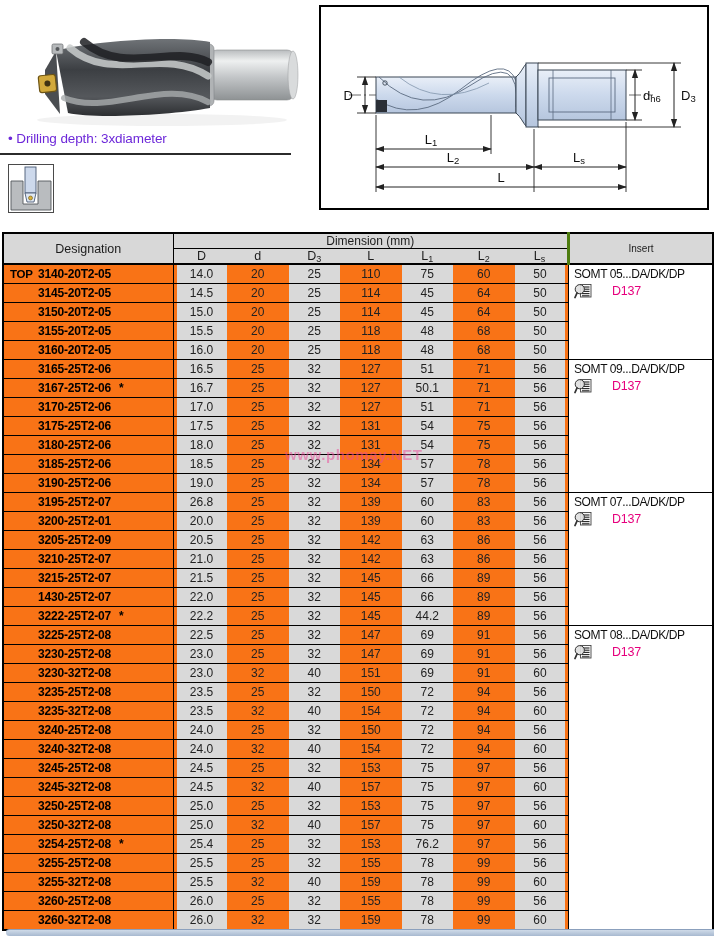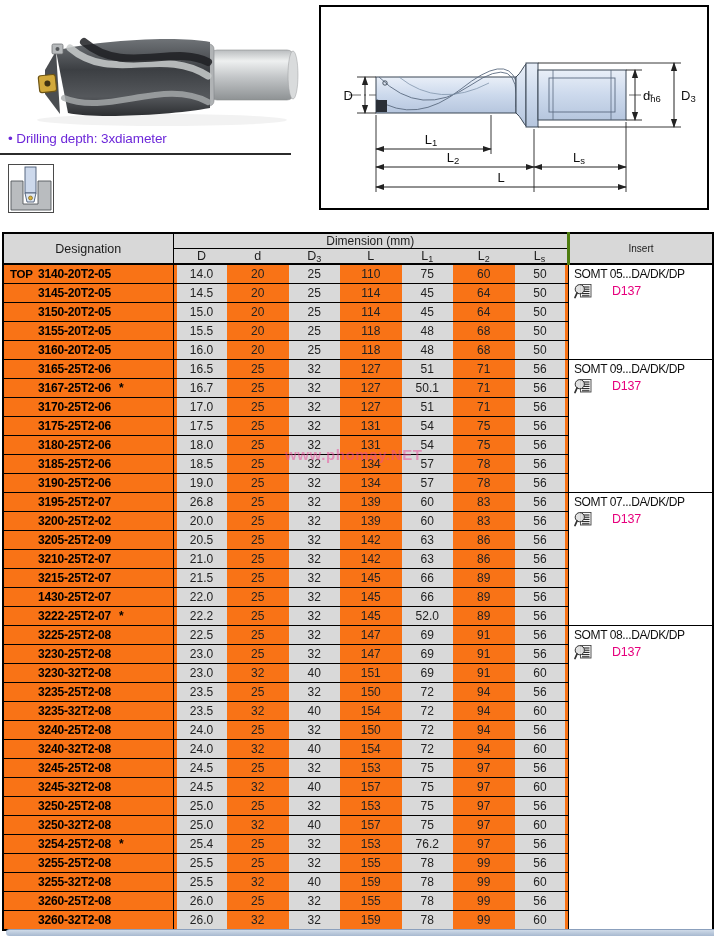--- a/index.html
+++ b/index.html
@@ -551,21 +551,21 @@
                   <line x1="8" y1="12.8" x2="15.5" y2="12.8"></line>
                 </g>
                 <circle cx="5.8" cy="6.2" r="4.6" fill="#e0e0e0" fill-opacity="0.92" stroke="#333" stroke-width="1"></circle>
                 <line x1="3" y1="10" x2="1" y2="14.5" stroke="#333" stroke-width="1.8" stroke-linecap="round"></line>
               </svg>
               <span class="insert-ref">D137</span>
             </div>
           </td>
         </tr>
         <tr>
-          <td class="des"><span class="top-prefix"></span><span class="des-text">3200-25T2-02</span></td>
+          <td class="des"><span class="top-prefix"></span><span class="des-text">3200-25T2-01</span></td>
           <td class="val shade">
             <div class="cellpad">20.0</div>
           </td>
           <td class="val">
             <div class="cellpad">25</div>
           </td>
           <td class="val shade">
             <div class="cellpad">32</div>
           </td>
           <td class="val">
@@ -685,21 +685,21 @@
           <td class="val">
             <div class="cellpad">25</div>
           </td>
           <td class="val shade">
             <div class="cellpad">32</div>
           </td>
           <td class="val">
             <div class="cellpad">145</div>
           </td>
           <td class="val shade">
-            <div class="cellpad">52.0</div>
+            <div class="cellpad">44.2</div>
           </td>
           <td class="val">
             <div class="cellpad">89</div>
           </td>
           <td class="val shade">
             <div class="cellpad">56</div>
           </td>
         </tr>
         <tr>
           <td class="des"><span class="top-prefix"></span><span class="des-text">3225-25T2-08</span></td>

